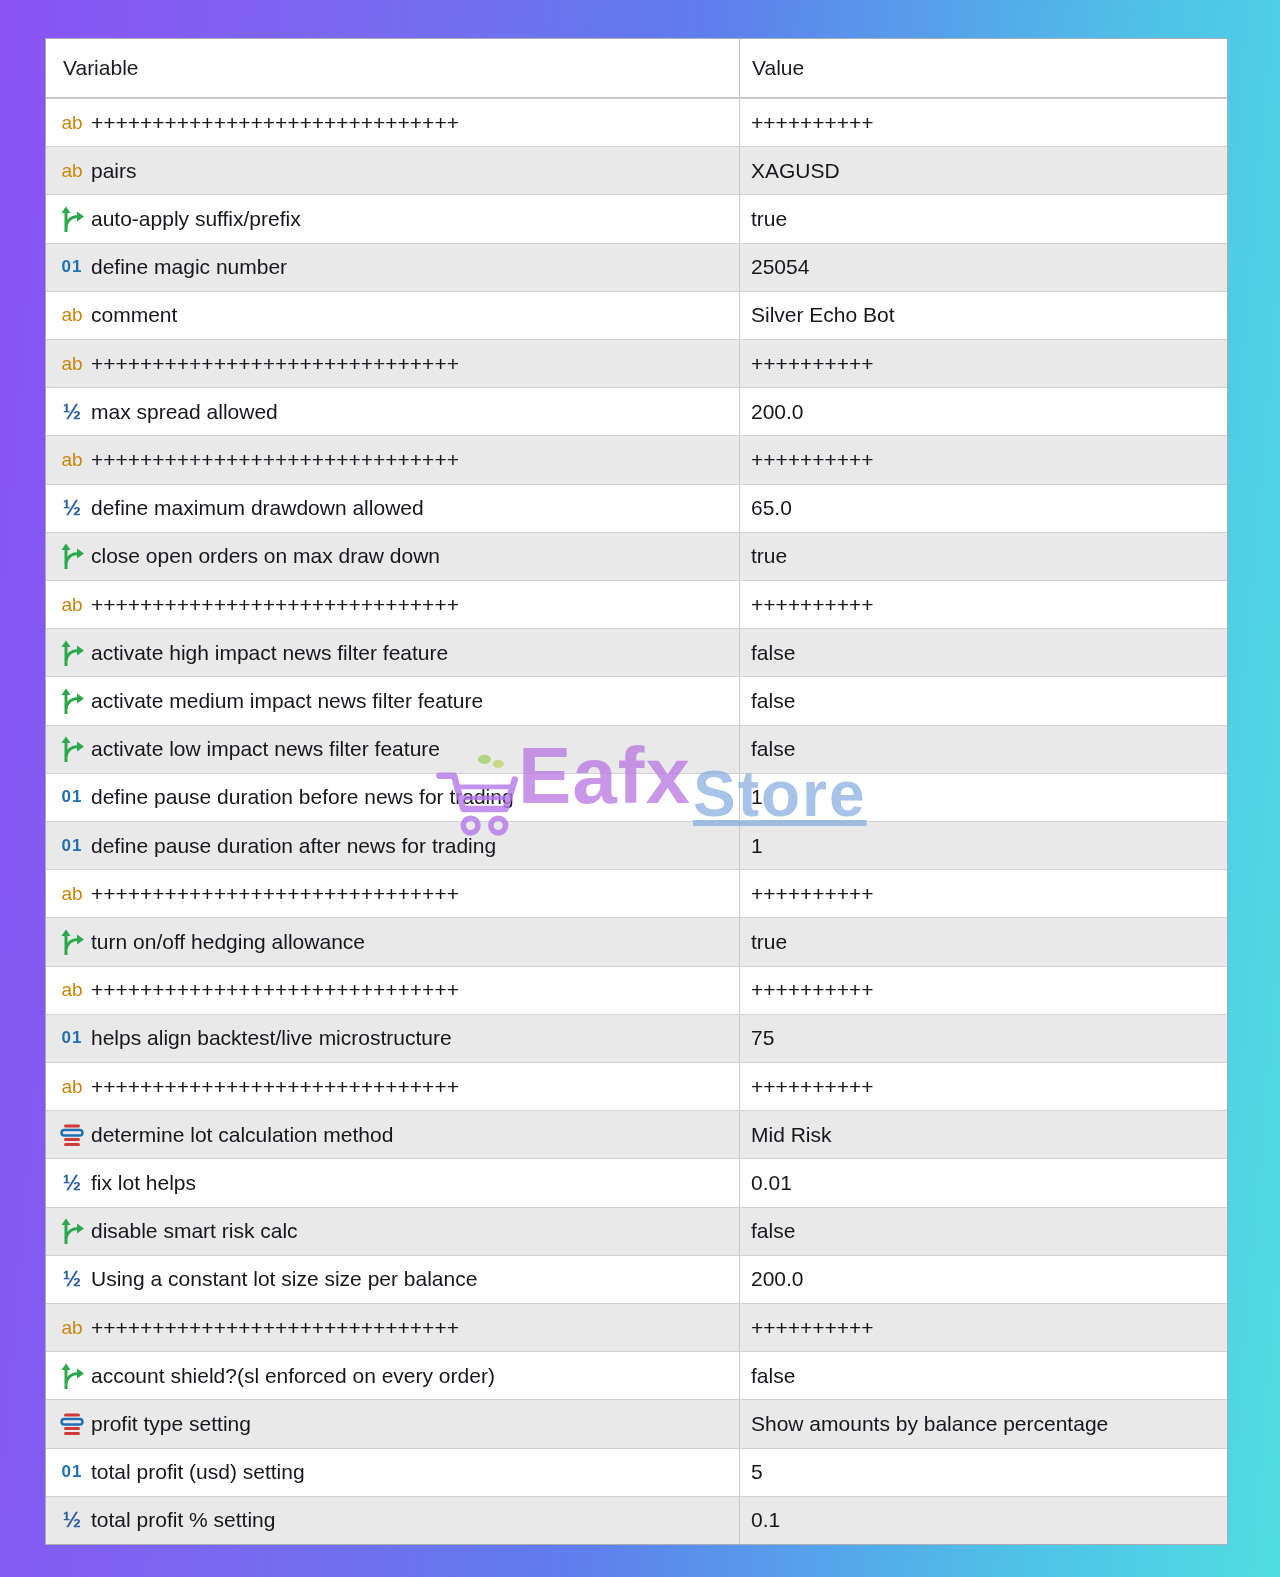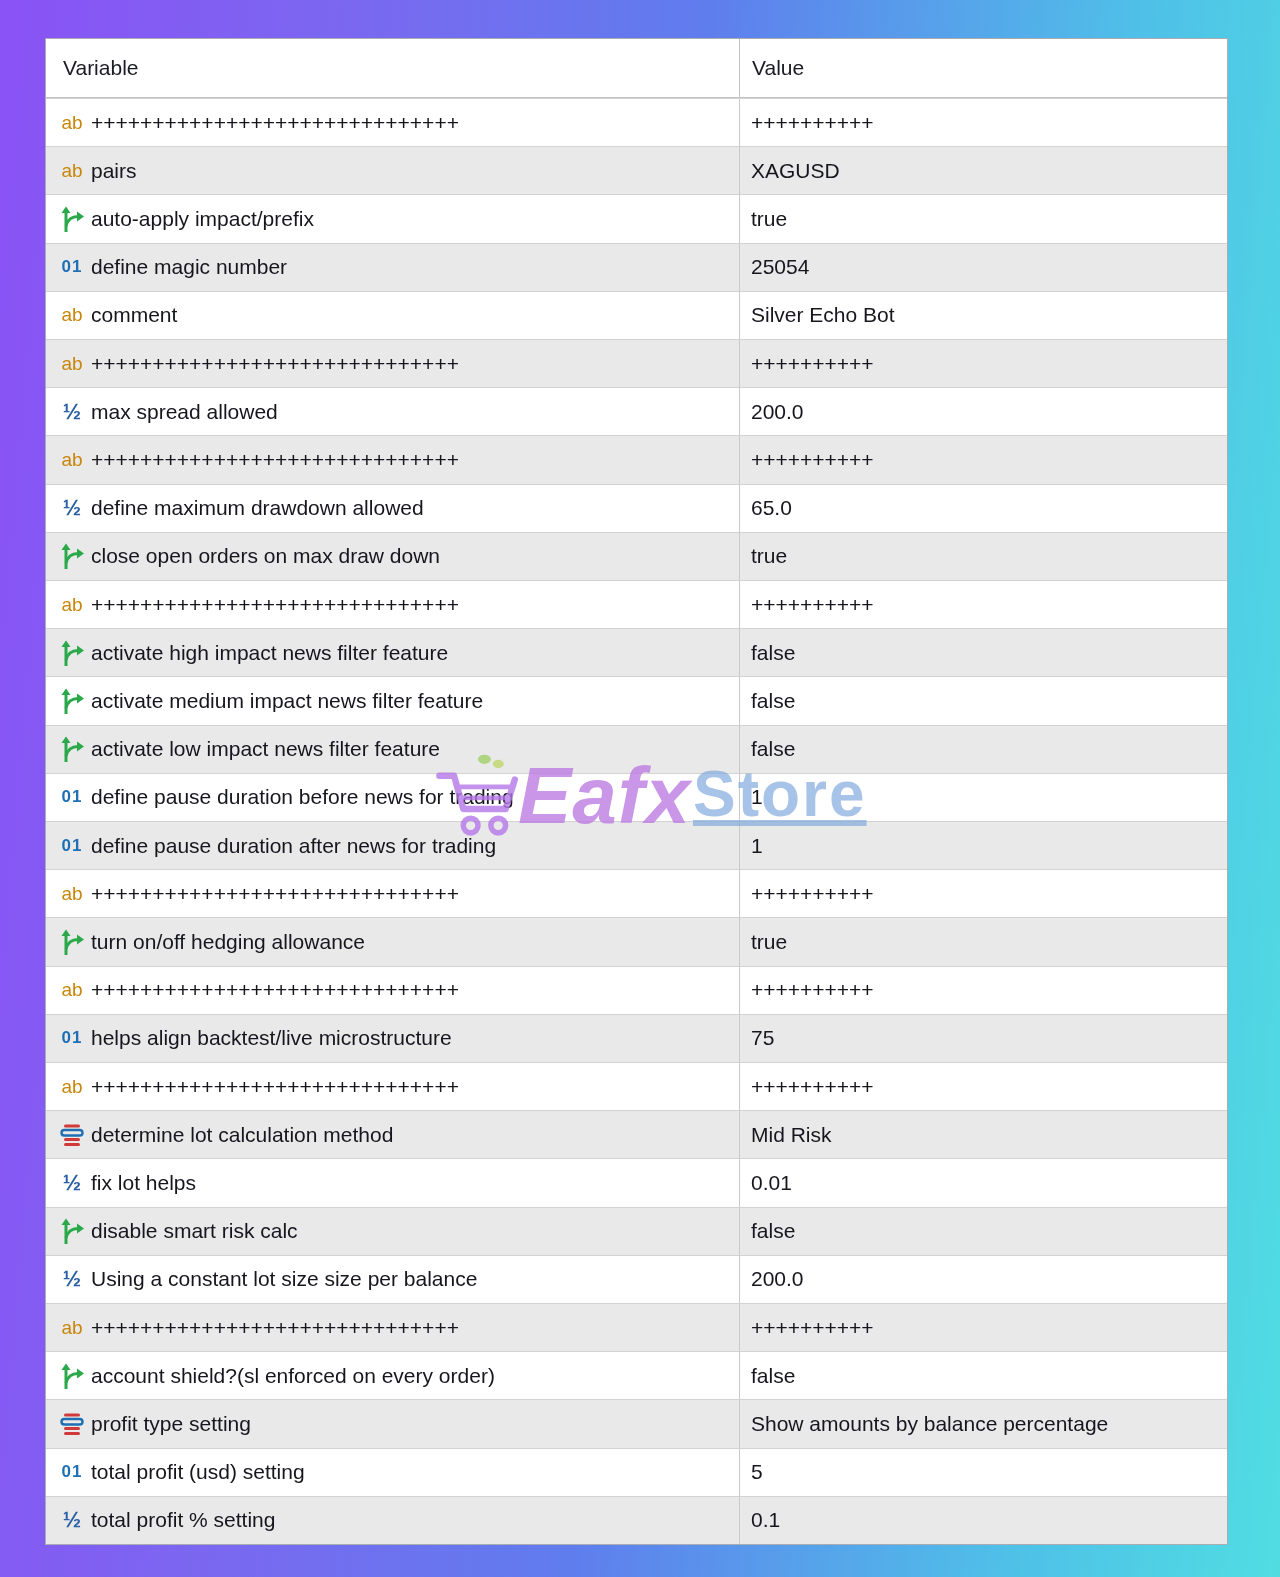--- a/index.html
+++ b/index.html
@@ -20,22 +20,22 @@
   .cr{flex:1;border-left:1px solid #c9c9c9;display:flex;align-items:center;padding-left:11px;}
   .lab,.val{font-size:21px;color:#16161e;white-space:nowrap;}
   .ic{width:32px;flex:0 0 32px;display:flex;align-items:center;justify-content:center;}
   .ic-ab{font-size:19px;color:#c8860a;font-weight:400;}
   .ic-num{font-size:17px;color:#1f6fb5;font-weight:700;letter-spacing:1px;}
   .ic-frac{font-size:22px;color:#2b5fa5;font-weight:700;}
   .ic svg{display:block;}
   .watermark{position:absolute;left:432px;top:736px;display:flex;align-items:flex-start;
              opacity:0.8;pointer-events:none;z-index:5;}
   .wm-cart{margin-top:14px;}
-  .wm-a{font-size:80px;line-height:1;font-weight:700;font-style:italic;
-        color:#bd7ce2;letter-spacing:1px;margin-left:-6px;margin-top:20px;}
+  .wm-a{font-size:80px;line-height:1;font-weight:700;
+        color:#bd7ce2;letter-spacing:1px;margin-left:-6px;}
   .wm-b{font-size:64px;line-height:1;font-weight:700;color:#84acdd;margin-top:26px;margin-left:2px;
         letter-spacing:2px;opacity:.9;text-decoration:underline;}
 </style>
 </head>
 <body>
 
 <div class="page">
 
   <div class="panel">
     <div class="hdr">
@@ -68,21 +68,21 @@
         <div class="row">
           <div class="cl">
             <span class="ic">
               <svg width="26" height="30" viewBox="0 0 26 30" fill="none">
                 <path d="M7 28 L7 8" stroke="#2ba84a" stroke-width="3"></path>
                 <path d="M2.5 9 L7 2.5 L11.5 9" fill="#2ba84a"></path>
                 <path d="M7 22 C9 14 14 12.5 19 12.5" stroke="#2ba84a" stroke-width="3" fill="none"></path>
                 <path d="M18 7.5 L25 12.5 L18 17.5" fill="#2ba84a"></path>
               </svg>
             </span>
-            <span class="lab">auto-apply impact/prefix</span>
+            <span class="lab">auto-apply suffix/prefix</span>
           </div>
           <div class="cr">
             <span class="val">true</span>
           </div>
         </div>
         <div class="row alt">
           <div class="cl">
             <span class="ic ic-num">01</span>
             <span class="lab">define magic number</span>
           </div>

